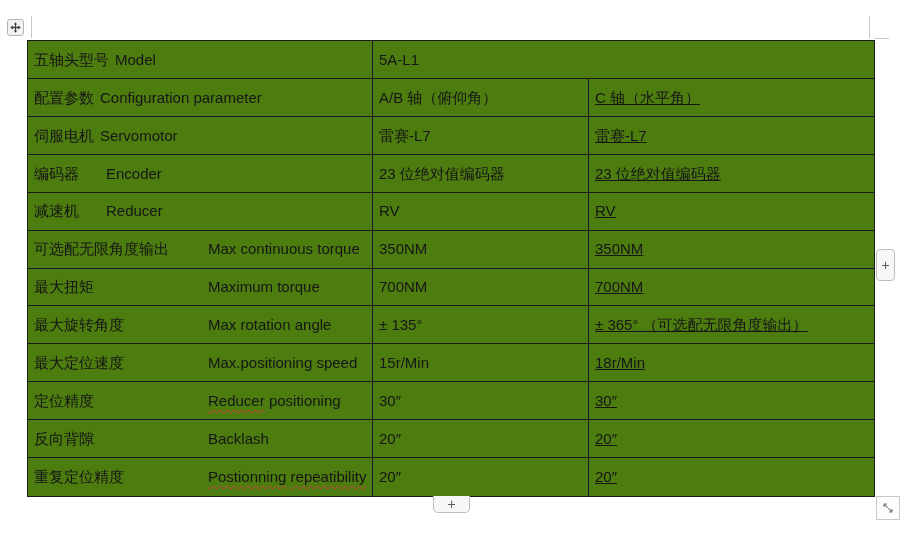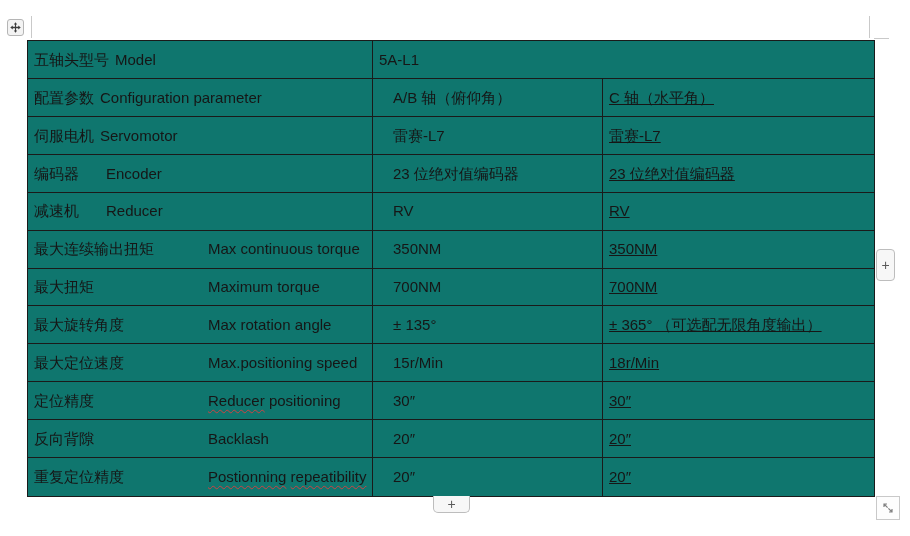--- a/index.html
+++ b/index.html
@@ -8,31 +8,31 @@
     background:#ffffff;
     font-family:"Liberation Sans","DejaVu Sans",sans-serif;
     color:#161616;
     -webkit-font-smoothing:antialiased;
   }
   
   .spec-table{
     position:absolute;left:27px;top:40px;width:848px;height:457px;
     box-sizing:border-box;border:1.5px solid #1a1a1a;
     display:grid;grid-template-rows:repeat(12,1fr);
-    background:#0f766e;
+    background:#4d7c0f;
   }
   .t-row{display:flex;box-sizing:border-box;border-bottom:1.5px solid #1a1a1a;min-height:0;}
   .t-row:last-child{border-bottom:none;justify-content:flex-end;}
   .cell{
     box-sizing:border-box;display:flex;align-items:center;
     padding-left:6px;position:relative;
     font-size:15px;line-height:1.15;white-space:nowrap;overflow:visible;
   }
   .c1{width:345px;border-right:1.5px solid #1a1a1a;}
-  .c2{width:216px;border-right:1.5px solid #1a1a1a;margin-left:14px;}
+  .c2{width:216px;border-right:1.5px solid #1a1a1a;}
   .c3{flex:1;text-decoration:underline;}
   .cmerged{flex:1;}
   .en-inline{margin-left:6px;}
   .en-wide{margin-left:27px;}
   .en-tab{position:absolute;left:152px;top:50%;transform:translateY(-50%);margin-left:28px;}
   .wavy{
     text-decoration-line:underline;
     text-decoration-style:wavy;
     text-decoration-color:#cc4141;
     text-decoration-thickness:1px;
@@ -118,21 +118,21 @@
     <div class="t-row">
       <div class="cell c1">
         <span>减速机</span>
         <span class="en-wide"><span>Reducer</span></span>
       </div>
       <div class="cell c2">RV</div>
       <div class="cell c3">RV</div>
     </div>
     <div class="t-row">
       <div class="cell c1">
-        <span>最大连续输出扭矩</span>
+        <span>可选配无限角度输出</span>
         <span class="en-tab"><span>Max</span> <span>continuous</span> <span>torque</span></span>
       </div>
       <div class="cell c2">350NM</div>
       <div class="cell c3">350NM</div>
     </div>
     <div class="t-row">
       <div class="cell c1">
         <span>最大扭矩</span>
         <span class="en-tab"><span>Maximum</span> <span>torque</span></span>
       </div>

